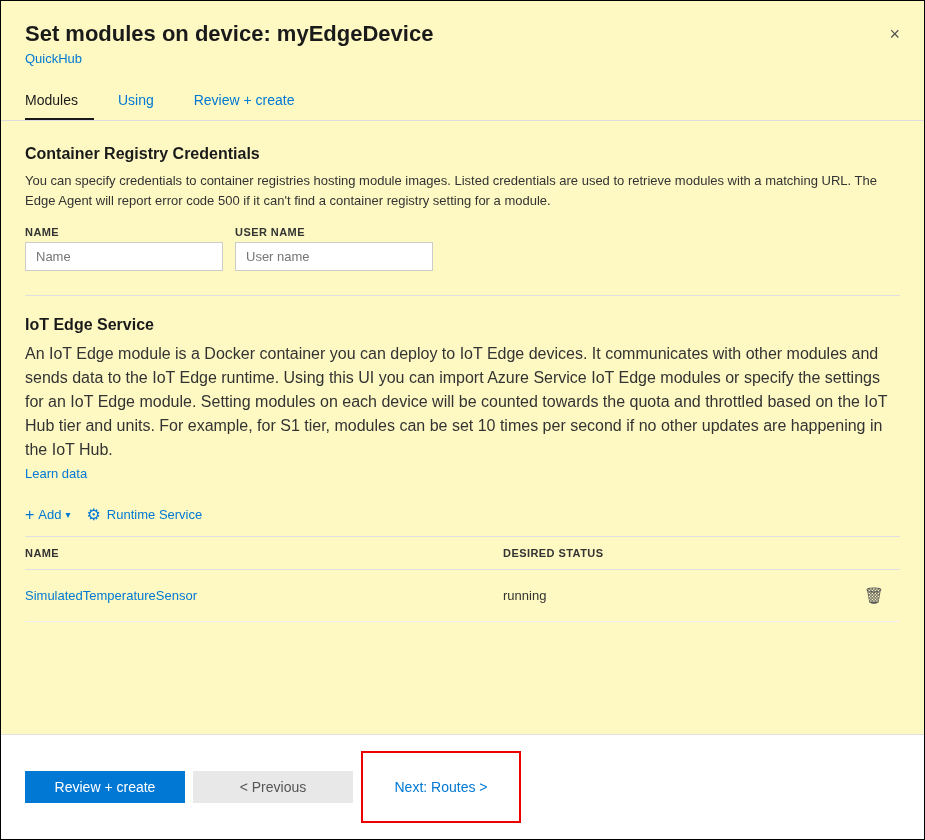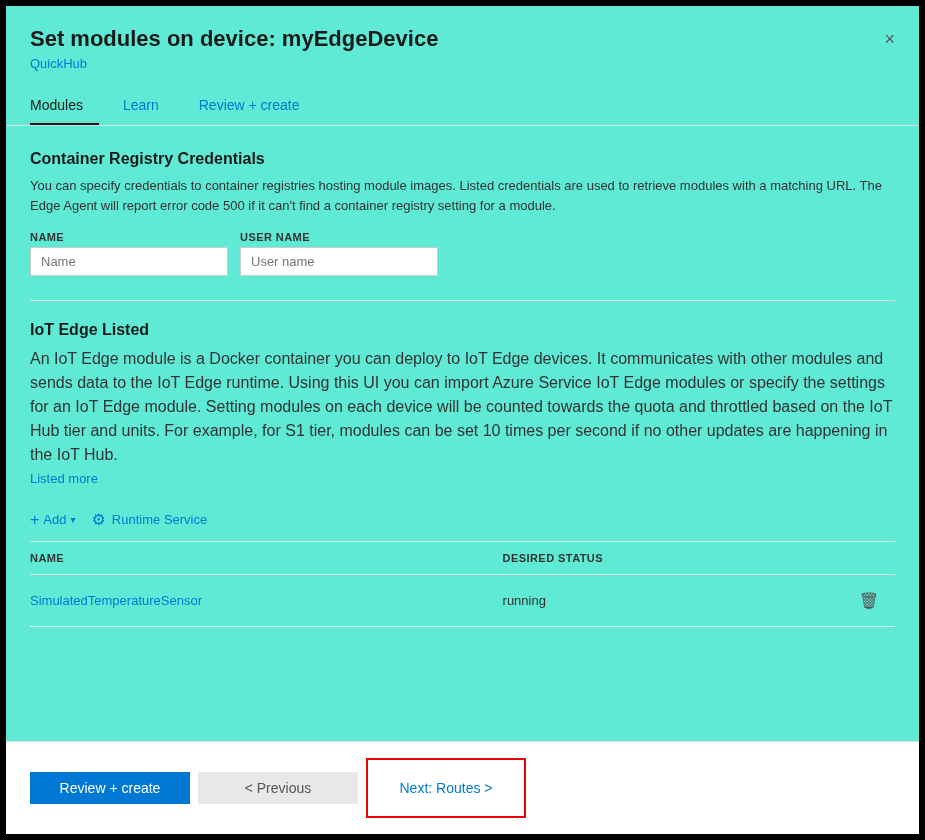--- a/index.html
+++ b/index.html
@@ -6,26 +6,26 @@
     body {
       font-family: 'Segoe UI', -apple-system, BlinkMacSystemFont, sans-serif;
       background: #f0f0f0;
       display: flex;
       justify-content: center;
       align-items: center;
       min-height: 100vh;
       font-size: 13px;
     }
     .dialog {
-      background: #5eead4;
+      background: #fef9c3;
       width: 925px;
       min-height: 840px;
       display: flex;
       flex-direction: column;
-      border: 6px solid #000000;
+      border: 1px solid #000000;
       box-shadow: 0 4px 16px rgba(0,0,0,0.15);
       position: relative;
     }
     .dialog-header {
       padding: 20px 24px 8px 24px;
       border-bottom: none;
       position: relative;
     }
     .dialog-title {
       font-size: 22px;
@@ -270,41 +270,41 @@
       font-size: 14px;
       cursor: pointer;
       font-family: inherit;
       min-width: 160px;
       text-align: center;
     }
     .btn-next {
       background: #fff;
       color: #0078d4;
       border: 2px solid #e00;
-      padding: 20px 20px;
+      padding: 26px 20px;
       font-size: 14px;
       cursor: pointer;
       font-family: inherit;
       min-width: 160px;
     }
   </style>
 </head>
 <body>
 
 <div class="dialog">
 
   <div class="dialog-header">
     <div class="dialog-title">Set modules on device: myEdgeDevice</div>
     <div class="dialog-subtitle">QuickHub</div>
     <button class="close-btn">×</button>
   </div>
 
   <div class="tabs">
     <div class="tab active">Modules</div>
-    <div class="tab link-style">Learn</div>
+    <div class="tab link-style">Using</div>
     <div class="tab link-style">Review + create</div>
   </div>
 
   <div class="content">
 
     <div>
       <div class="section-title">Container Registry Credentials</div>
       <div class="section-desc">You can specify credentials to container registries hosting module images. Listed credentials are used to retrieve modules with a matching URL. The Edge Agent will report error code 500 if it can't find a container registry setting for a module.</div>
 
       <div class="form-row">
@@ -315,23 +315,23 @@
         <div class="form-field username-field">
           <label class="field-label">USER NAME</label>
           <input class="field-input" type="text" placeholder="User name" style="">
         </div>
       </div>
     </div>
 
     <hr class="divider">
 
     <div>
-      <div class="section-title">IoT Edge Listed</div>
+      <div class="section-title">IoT Edge Service</div>
       <div class="iot-desc">An IoT Edge module is a Docker container you can deploy to IoT Edge devices. It communicates with other modules and sends data to the IoT Edge runtime. Using this UI you can import Azure Service IoT Edge modules or specify the settings for an IoT Edge module. Setting modules on each device will be counted towards the quota and throttled based on the IoT Hub tier and units. For example, for S1 tier, modules can be set 10 times per second if no other updates are happening in the IoT Hub.</div>
-      <a class="learn-more">Listed more</a>
+      <a class="learn-more">Learn data</a>
 
       <div class="toolbar">
         <button class="add-btn">
           <span class="add-icon">+</span>
           <span>Add</span>
           <span class="chevron">▾</span>
         </button>
         <button class="runtime-btn">
           <span class="gear-icon">⚙</span>
           <span>Runtime Service</span>

